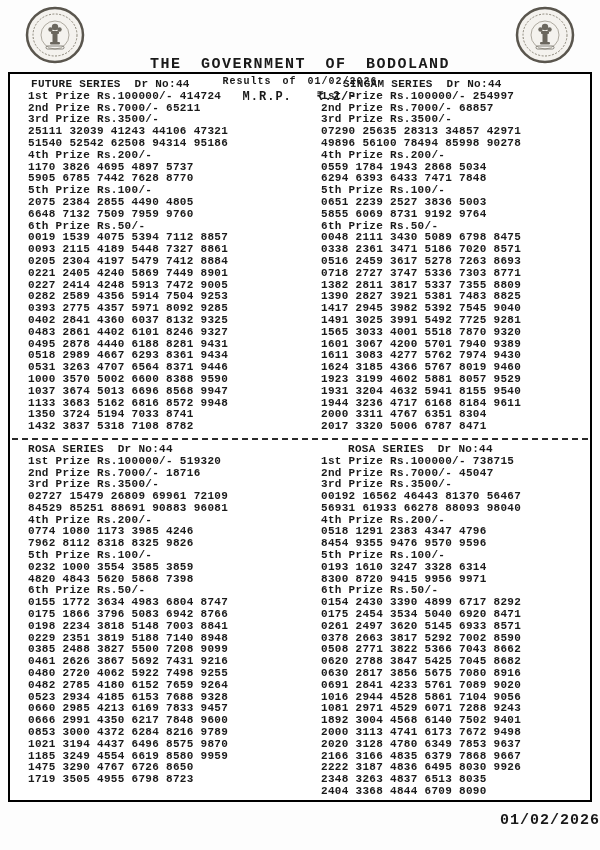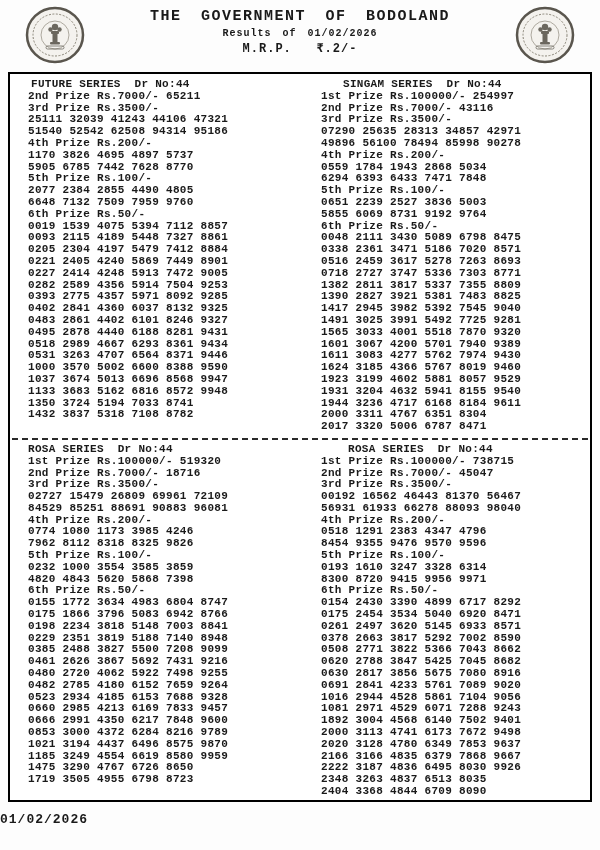--- a/index.html
+++ b/index.html
@@ -5,21 +5,21 @@
   html,body{margin:0;padding:0;}
   body{
     width:600px;height:850px;background:#fbfbfb;
     font-family:"Liberation Mono","DejaVu Sans Mono",monospace;
     color:#1a1a1a;overflow:hidden;
   }
   .page{width:600px;height:850px;background:#fdfdfd;position:relative;}
   
   .header{position:relative;height:70px;padding-top:8px;box-sizing:border-box;}
   .header-text{text-align:center;}
-  .doc-title{font-size:15px;font-weight:700;letter-spacing:1.5px;word-spacing:9px;white-space:pre;}
+  .doc-title{font-size:15px;font-weight:700;letter-spacing:1.5px;word-spacing:9px;white-space:pre;margin-top:48px;}
   .doc-subtitle{font-size:10px;font-weight:700;letter-spacing:1px;word-spacing:4px;margin-top:3px;white-space:pre;}
   .doc-mrp{font-size:12px;font-weight:700;letter-spacing:1px;margin-top:2px;white-space:pre;}
   .seal{position:absolute;top:6px;width:62px;height:58px;}
   .seal.left{left:24px;}
   .seal.right{right:24px;}
   
   .results-box{
     margin:2px 8px 0 8px;border:2px solid #000000;background:#fff;
     height:730px;box-sizing:border-box;padding-top:5px;
   }
@@ -31,22 +31,23 @@
     font-size:11px;font-weight:700;line-height:11.8px;
     letter-spacing:0.3px;white-space:pre;
   }
   .section-future .sec-title{padding-left:3px;}
   .section-singam .sec-title{padding-left:22px;}
   .section-kuil .sec-title{padding-left:0;}
   .section-rosa .sec-title{padding-left:27px;}
   .dashed-separator{border-top:2px dashed #2a2a2a;margin:5px 2px 4px 2px;height:0;}
   
   .footer{
-    text-align:left;font-size:13px;font-weight:700;letter-spacing:1px;
+    text-align:right;font-size:15px;font-weight:700;letter-spacing:1px;
     margin-top:10px;
+    padding-left:28px;
   }
 </style>
 </head>
 <body>
 
 <div class="page">
 
   <div class="header">
     <div class="seal left">
       <svg viewBox="0 0 62 58" width="62" height="58">
@@ -86,29 +87,30 @@
         </g>
         <rect x="22" y="40" width="18" height="3" rx="1.5" fill="none" stroke="#6b675e" stroke-width="0.8"></rect>
       </svg>
     </div>
   </div>
 
   <div class="results-box">
     <div class="col-row" id="row-top">
         <div class="section section-future">
           <div class="sec-title">FUTURE SERIES  Dr No:44</div>
+          <div class="line prize">1st Prize Rs.100000/- 414724</div>
           <div class="line prize">2nd Prize Rs.7000/- 65211</div>
           <div class="line prize">3rd Prize Rs.3500/-</div>
           <div class="line">25111 32039 41243 44106 47321</div>
           <div class="line">51540 52542 62508 94314 95186</div>
           <div class="line prize">4th Prize Rs.200/-</div>
           <div class="line">1170 3826 4695 4897 5737</div>
           <div class="line">5905 6785 7442 7628 8770</div>
           <div class="line prize">5th Prize Rs.100/-</div>
-          <div class="line">2077 2384 2855 4490 4805</div>
+          <div class="line">2075 2384 2855 4490 4805</div>
           <div class="line">6648 7132 7509 7959 9760</div>
           <div class="line prize">6th Prize Rs.50/-</div>
           <div class="line">0019 1539 4075 5394 7112 8857</div>
           <div class="line">0093 2115 4189 5448 7327 8861</div>
           <div class="line">0205 2304 4197 5479 7412 8884</div>
           <div class="line">0221 2405 4240 5869 7449 8901</div>
           <div class="line">0227 2414 4248 5913 7472 9005</div>
           <div class="line">0282 2589 4356 5914 7504 9253</div>
           <div class="line">0393 2775 4357 5971 8092 9285</div>
           <div class="line">0402 2841 4360 6037 8132 9325</div>
@@ -118,21 +120,21 @@
           <div class="line">0531 3263 4707 6564 8371 9446</div>
           <div class="line">1000 3570 5002 6600 8388 9590</div>
           <div class="line">1037 3674 5013 6696 8568 9947</div>
           <div class="line">1133 3683 5162 6816 8572 9948</div>
           <div class="line">1350 3724 5194 7033 8741</div>
           <div class="line">1432 3837 5318 7108 8782</div>
         </div>
         <div class="section section-singam">
           <div class="sec-title">SINGAM SERIES  Dr No:44</div>
           <div class="line prize">1st Prize Rs.100000/- 254997</div>
-          <div class="line prize">2nd Prize Rs.7000/- 43116</div>
+          <div class="line prize">2nd Prize Rs.7000/- 68857</div>
           <div class="line prize">3rd Prize Rs.3500/-</div>
           <div class="line">07290 25635 28313 34857 42971</div>
           <div class="line">49896 56100 78494 85998 90278</div>
           <div class="line prize">4th Prize Rs.200/-</div>
           <div class="line">0559 1784 1943 2868 5034</div>
           <div class="line">6294 6393 6433 7471 7848</div>
           <div class="line prize">5th Prize Rs.100/-</div>
           <div class="line">0651 2239 2527 3836 5003</div>
           <div class="line">5855 6069 8731 9192 9764</div>
           <div class="line prize">6th Prize Rs.50/-</div>

